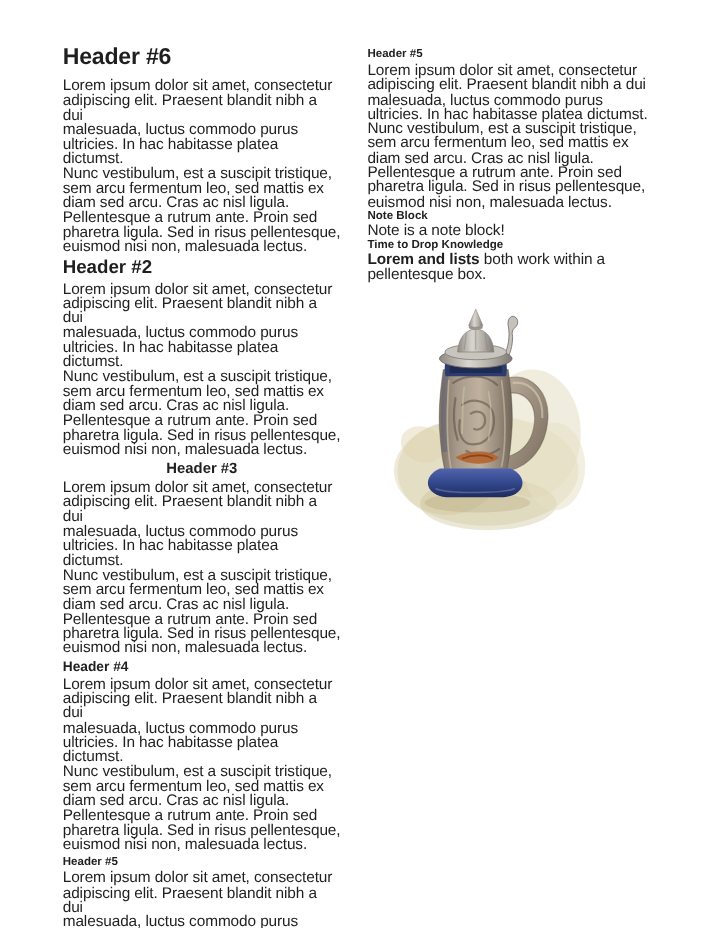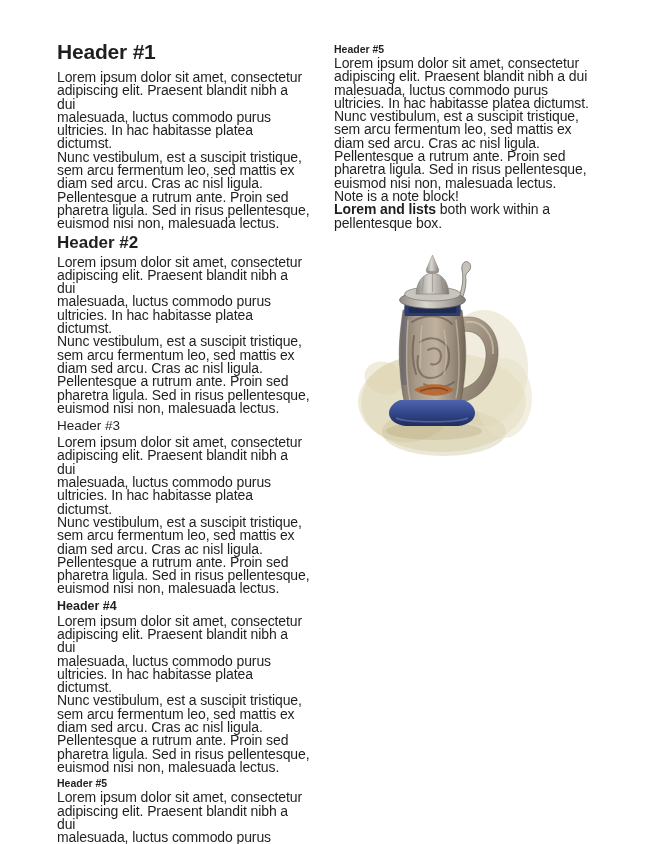--- a/index.html
+++ b/index.html
@@ -10,34 +10,34 @@
   }
   .columns{display:flex;padding:40px 0 0 57px;box-sizing:border-box;}
   .col-left{width:253px;margin-right:24px;flex:none;}
   .col-right{width:281px;flex:none;}
   p.body{
     font-size:14px;line-height:13.3px;margin:0;
     white-space:pre-line;letter-spacing:-0.1px;
   }
   .h1{font-size:21px;line-height:24px;font-weight:700;margin:0 0 7px 0;letter-spacing:-0.2px;}
   .h2{font-size:17px;line-height:20px;font-weight:700;margin:2px 0 3px 0;}
-  .h3{font-size:13.5px;line-height:16px;font-weight:400;margin:3px 0 2px 0;}
+  .h3{font-size:13.5px;line-height:16px;font-weight:700;margin:3px 0 2px 0;text-align:center;}
   .h4{font-size:12.5px;line-height:15px;font-weight:700;margin:3px 0 1px 0;}
   .h5{font-size:10.5px;line-height:13px;font-weight:700;margin:3px 0 1px 0;}
   .note-label{font-size:10.5px;line-height:13px;font-weight:700;margin:0;}
   .inline-bold{font-weight:700;}
   .illustration{margin:20px 0 0 20px;width:180px;height:208px;}
 </style>
 </head>
 <body>
 
 <div class="columns">
 
   <div class="col-left">
-    <div class="h1">Header #1</div>
+    <div class="h1">Header #6</div>
     <p class="body">Lorem ipsum dolor sit amet, consectetur
 adipiscing elit. Praesent blandit nibh a dui
 malesuada, luctus commodo purus
 ultricies. In hac habitasse platea dictumst.
 Nunc vestibulum, est a suscipit tristique,
 sem arcu fermentum leo, sed mattis ex
 diam sed arcu. Cras ac nisl ligula.
 Pellentesque a rutrum ante. Proin sed
 pharetra ligula. Sed in risus pellentesque,
 euismod nisi non, malesuada lectus.</p>
@@ -97,22 +97,24 @@
 adipiscing elit. Praesent blandit nibh a dui
 malesuada, luctus commodo purus
 ultricies. In hac habitasse platea dictumst.
 Nunc vestibulum, est a suscipit tristique,
 sem arcu fermentum leo, sed mattis ex
 diam sed arcu. Cras ac nisl ligula.
 Pellentesque a rutrum ante. Proin sed
 pharetra ligula. Sed in risus pellentesque,
 euismod nisi non, malesuada lectus.</p>
 
+    <div class="note-label">Note Block</div>
     <p class="body">Note is a note block!</p>
 
+    <div class="note-label">Time to Drop Knowledge</div>
 
     <p class="body"><span class="inline-bold">Lorem and lists</span><span> both work within a
 pellentesque box.</span></p>
 
     <div class="illustration">
       <svg width="180" height="208" viewBox="0 0 180 208" xmlns="http://www.w3.org/2000/svg">
         <defs>
           <linearGradient id="bodyGrad" x1="0" y1="0" x2="1" y2="0">
             <stop offset="0" stop-color="#7e7265"></stop>
             <stop offset="0.25" stop-color="#a89a8a"></stop>

